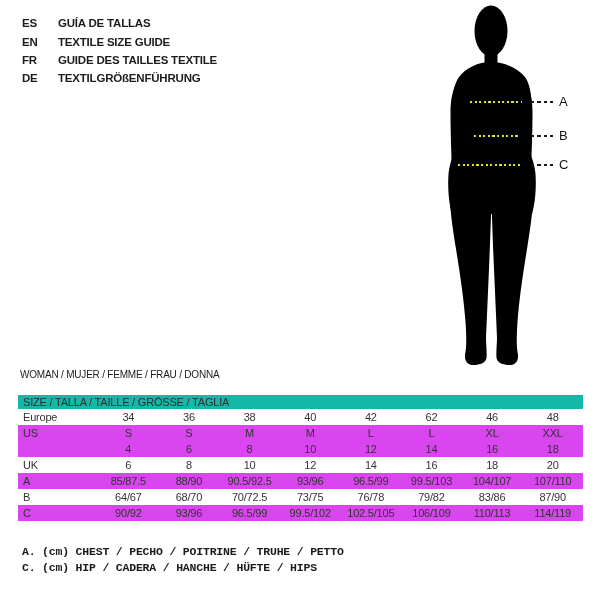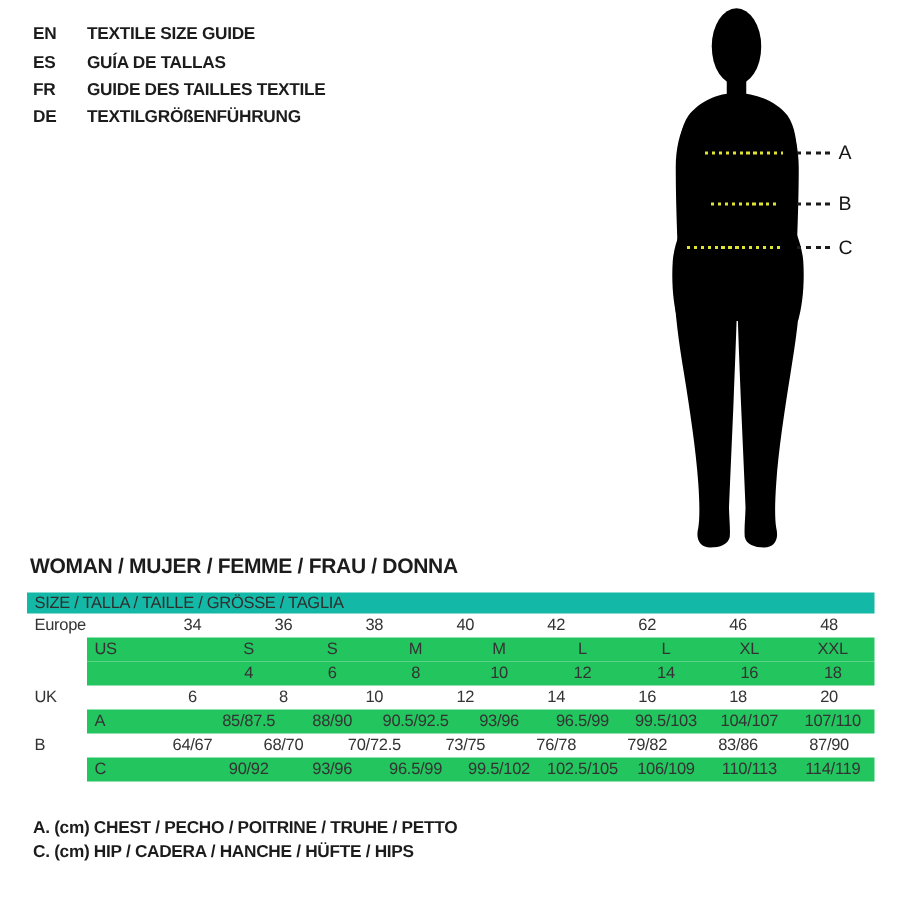--- a/index.html
+++ b/index.html
@@ -12,49 +12,49 @@
   .lang-row{display:flex;align-items:center;height:18.4px;
     font-weight:700;font-size:11.5px;letter-spacing:-0.2px;color:#1c1c1c;}
   .lang-code{width:36px;}
   
   .figure-svg{position:absolute;left:442px;top:4px;width:100px;height:364px;}
   .dash-yellow{position:absolute;height:2px;}
   .dash-black{position:absolute;height:2px;}
   .m-label{position:absolute;font-size:13px;font-weight:400;color:#151515;
     transform:translateY(-52%);letter-spacing:0;}
   
-  .woman-title{position:absolute;left:20px;top:369px;font-weight:700;
-    font-size:14px;letter-spacing:-0.2px;color:#1c1c1c;}
+  .woman-title{position:absolute;left:20px;top:369px;font-weight:400;
+    font-size:10px;letter-spacing:-0.2px;color:#1c1c1c;}
   
   .size-table{position:absolute;left:18px;top:395px;width:565px;
     font-size:11px;letter-spacing:-0.2px;color:#333;}
   .thead{height:14px;background:#14b8a6;display:flex;align-items:center;
     padding-left:5px;font-size:11px;color:#2e2e2e;box-sizing:border-box;}
   .trow{display:flex;align-items:center;height:16px;}
-  .trow.shade{background:#22c55e;margin-left:40px;}
+  .trow.shade{background:#d946ef;}
   .cell-label{width:80px;padding-left:5px;box-sizing:border-box;text-align:left;}
   .cell{flex:1;text-align:center;}
   
-  .legend{position:absolute;left:22px;top:544px;}
+  .legend{position:absolute;left:22px;top:544px;font-family:Liberation Mono, monospace;}
   .legend-row{display:flex;align-items:center;height:15.8px;font-weight:700;
     font-size:11.5px;letter-spacing:-0.2px;color:#1c1c1c;}
 </style>
 </head>
 <body>
 
 <div id="canvas">
 
   <div class="lang-block">
       <div class="lang-row">
+        <div class="lang-code">ES</div>
+        <div class="lang-name">GUÍA DE TALLAS</div>
+      </div>
+      <div class="lang-row">
         <div class="lang-code">EN</div>
         <div class="lang-name">TEXTILE SIZE GUIDE</div>
-      </div>
-      <div class="lang-row">
-        <div class="lang-code">ES</div>
-        <div class="lang-name">GUÍA DE TALLAS</div>
       </div>
       <div class="lang-row">
         <div class="lang-code">FR</div>
         <div class="lang-name">GUIDE DES TAILLES TEXTILE</div>
       </div>
       <div class="lang-row">
         <div class="lang-code">DE</div>
         <div class="lang-name">TEXTILGRÖßENFÜHRUNG</div>
       </div>
     </div>

